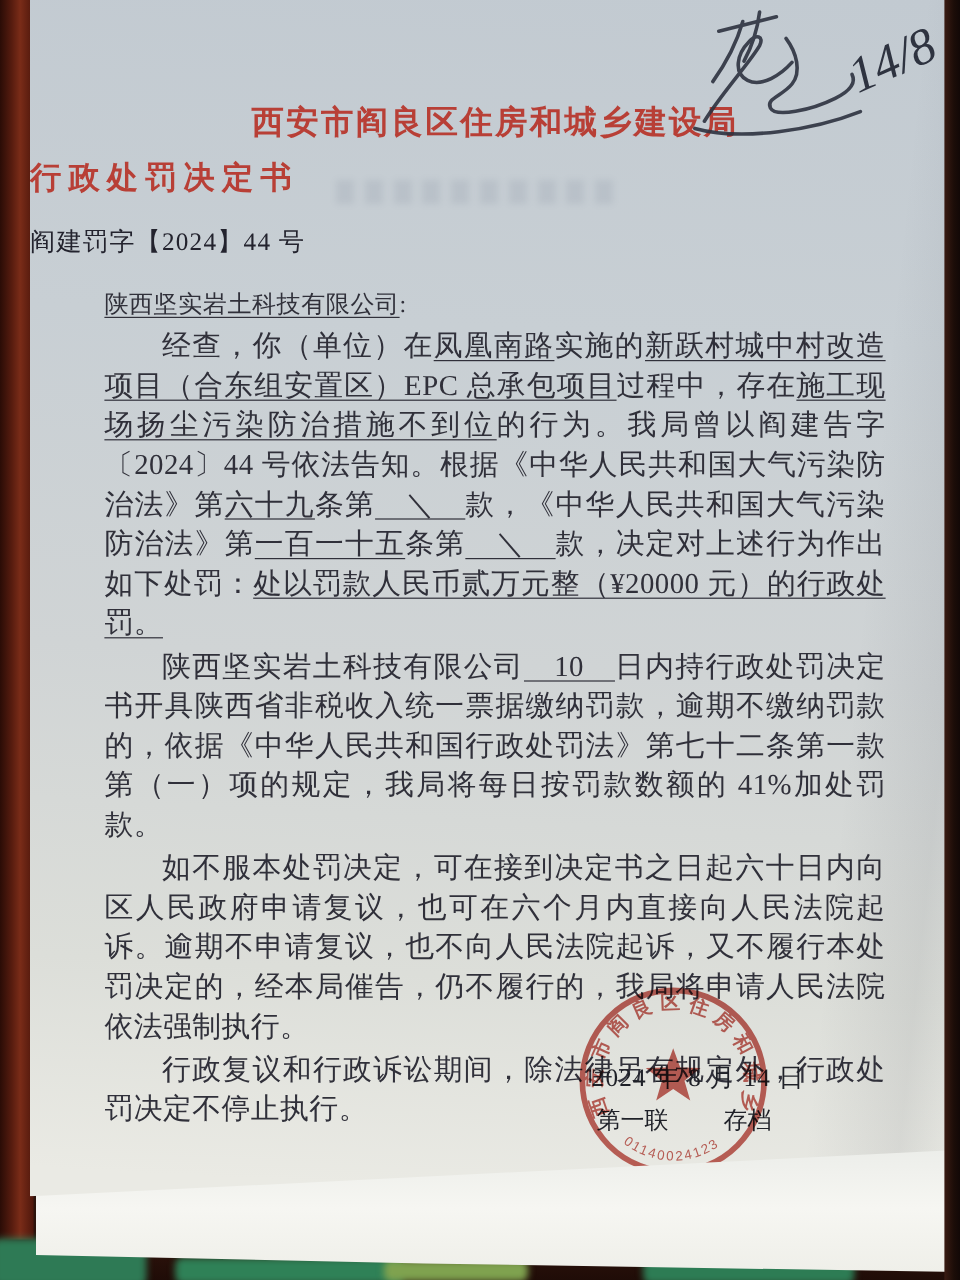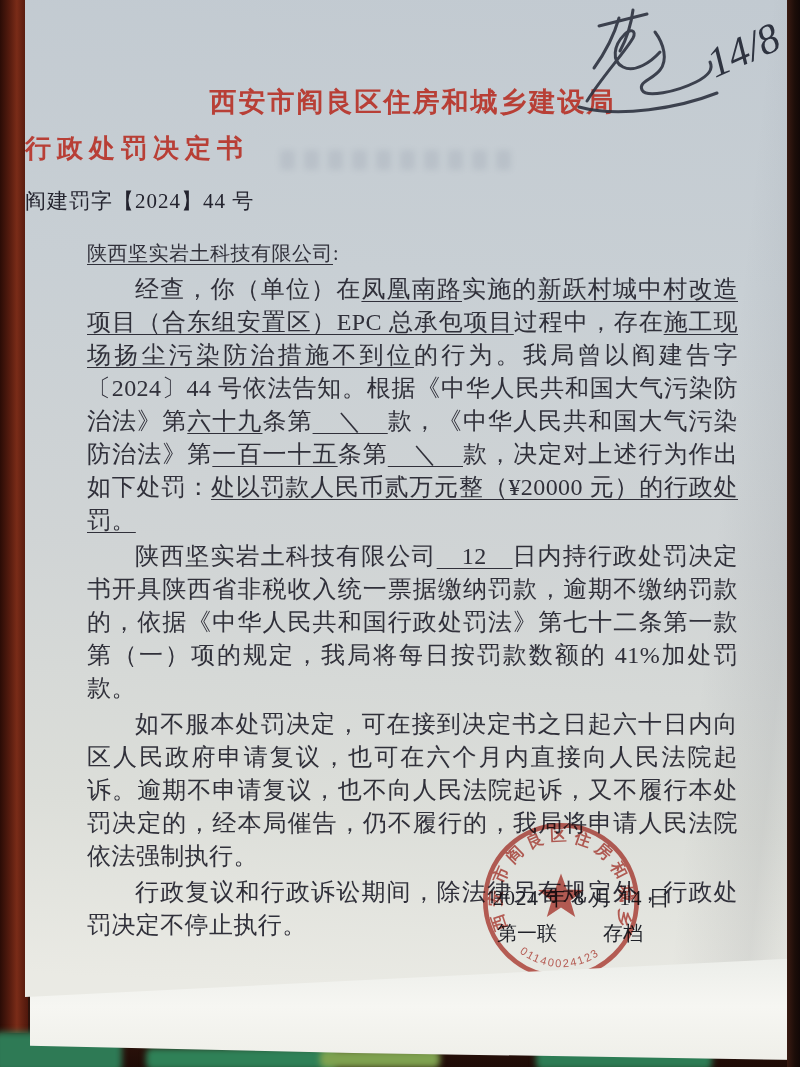--- a/index.html
+++ b/index.html
@@ -128,21 +128,21 @@
       </svg>
 
       <h1 class="title1">西安市阎良区住房和城乡建设局</h1>
       <h2 class="title2">行政处罚决定书</h2>
       <div class="docnum">阎建罚字【2024】44 号</div>
 
       <div class="addressee"><span class="u">陕西坚实岩土科技有限公司</span><span>:</span></div>
 
       <div class="bodytext">
           <p class="para"><span>经查，你（单位）在</span><span class="u">凤凰南路</span><span>实施的</span><span class="u">新跃村城中村改造项目（合东组安置区）EPC 总承包项目</span><span>过程中，存在</span><span class="u">施工现场扬尘污染防治措施不到位</span><span>的行为。我局曾以阎建告字〔2024〕44 号依法告知。根据《中华人民共和国大气污染防治法》第</span><span class="u">六十九</span><span>条第</span><span class="u">　＼　</span><span>款，《中华人民共和国大气污染防治法》第</span><span class="u">一百一十五</span><span>条第</span><span class="u">　＼　</span><span>款，决定对上述行为作出如下处罚：</span><span class="u">处以罚款人民币贰万元整（¥20000 元）的行政处罚。</span></p>
-          <p class="para"><span>陕西坚实岩土科技有限公司</span><span class="u">　12　</span><span>日内持行政处罚决定书开具陕西省非税收入统一票据缴纳罚款，逾期不缴纳罚款的，依据《中华人民共和国行政处罚法》第七十二条第一款第（一）项的规定，我局将每日按罚款数额的 41%加处罚款。</span></p>
+          <p class="para"><span>陕西坚实岩土科技有限公司</span><span class="u">　10　</span><span>日内持行政处罚决定书开具陕西省非税收入统一票据缴纳罚款，逾期不缴纳罚款的，依据《中华人民共和国行政处罚法》第七十二条第一款第（一）项的规定，我局将每日按罚款数额的 41%加处罚款。</span></p>
           <p class="para"><span>如不服本处罚决定，可在接到决定书之日起六十日内向区人民政府申请复议，也可在六个月内直接向人民法院起诉。逾期不申请复议，也不向人民法院起诉，又不履行本处罚决定的，经本局催告，仍不履行的，我局将申请人民法院依法强制执行。</span></p>
           <p class="para"><span>行政复议和行政诉讼期间，除法律另有规定外，行政处罚决定不停止执行。</span></p>
         </div>
 
       <div class="dateline">2024 年 8 月 14 日</div>
       <div class="copyline">
         <span>第一联</span>
         <span>存档</span>
       </div>
 

